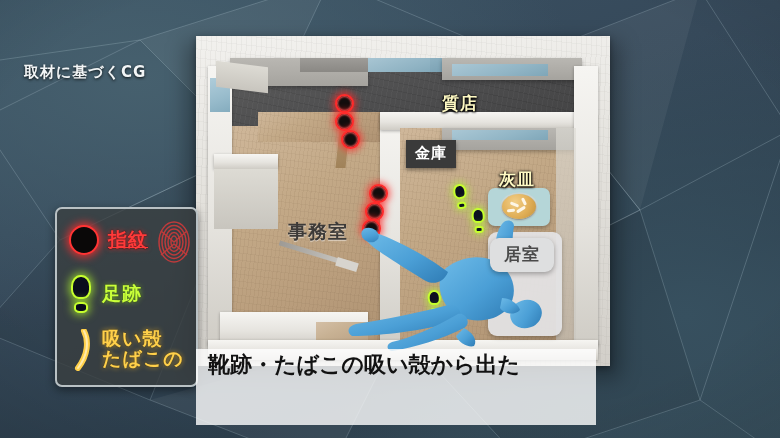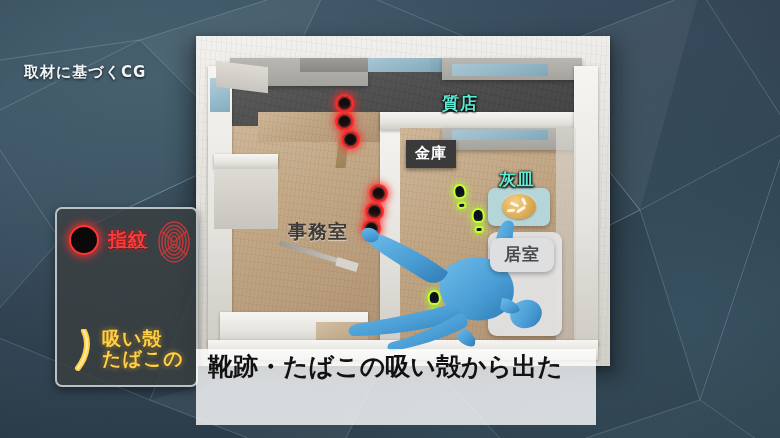--- a/index.html
+++ b/index.html
@@ -66,21 +66,21 @@
      background:#120d0d;border:2.4px solid #ff2b2b;
      box-shadow:0 0 7px 2px rgba(255,40,40,.75),0 0 2px 1px rgba(255,90,90,.9) inset;}
   .shoe{position:absolute;width:13px;height:25px;}
   .shoe i{position:absolute;left:0;background:#0c1020;border:2.2px solid #c6ff2e;
      box-shadow:0 0 7px 2px rgba(180,255,40,.6);}
   .shoe i.t{top:0;width:100%;height:15px;border-radius:48% 48% 42% 42%;box-sizing:border-box;}
   .shoe i.h{bottom:0;width:76%;left:12%;height:7px;border-radius:38%;box-sizing:border-box;}
 
   
   .lbl{position:absolute;font-weight:bold;letter-spacing:1px;white-space:nowrap;}
-  .lbl-plain{color:#5eead4;font-size:17px;
+  .lbl-plain{color:#fef9c3;font-size:17px;
      text-shadow:0 0 3px rgba(0,0,0,.95),1px 1px 2px rgba(0,0,0,.9),-1px 1px 2px rgba(0,0,0,.8);}
   .lbl-dark{color:#3d3a38;font-size:19px;
      text-shadow:0 1px 1px rgba(255,255,255,.6);}
   .badge-dark{position:absolute;background:#3a3a3a;color:#fff;font-size:15px;font-weight:bold;
      padding:4px 9px 5px;letter-spacing:1px;box-shadow:0 2px 4px rgba(0,0,0,.4);}
   .badge-light{position:absolute;background:#dedfe0;color:#4a4a4a;font-size:17px;font-weight:bold;
      padding:5px 14px 6px;letter-spacing:1px;border-radius:9px;box-shadow:0 2px 5px rgba(0,0,0,.3);}
 
   
   .tbl{position:absolute;background:#b5d6d8;border-radius:7px;box-shadow:0 2px 4px rgba(0,0,0,.3);}
@@ -112,21 +112,21 @@
   .fp-art{position:absolute;right:5px;top:12px;width:34px;height:43px;opacity:.92;}
 
   
   .src{position:absolute;left:24px;top:63px;color:#f2f5f6;font-size:15px;font-weight:bold;
      letter-spacing:1px;text-shadow:0 1px 3px rgba(0,0,0,.85);}
 
   
   .cap{position:absolute;left:196px;top:349px;width:400px;height:76px;
      background:rgba(255,255,255,.80);}
   .cap-line{position:absolute;left:12px;color:#121212;font-weight:bold;
-     font-size:25px;letter-spacing:0px;white-space:nowrap;}
+     font-size:22px;letter-spacing:0px;white-space:nowrap;}
   .cap-l1{top:1px;}
   .cap-l2{top:37px;}
 </style>
 </head>
 <body>
 
 <div id="stage">
 
   <div class="bg">
     <svg viewBox="0 0 780 438" preserveAspectRatio="none">
@@ -286,20 +286,27 @@
         <path d="M4 10 L17 21 L30 10"></path>
         <path d="M4 34 L17 23 L30 34"></path>
       </g>
     </svg>
 
     <div class="lg-row" style="left:12px;top:16px;">
       <div class="lg-dot"></div>
       <span class="lg-txt t-red" style="margin-left:9px;">指紋</span>
     </div>
 
+    <div class="lg-row" style="left:14px;top:66px;">
+      <div class="lg-shoe">
+        <i class="t"></i>
+        <i class="h"></i>
+      </div>
+      <span class="lg-txt t-grn" style="margin-left:11px;">足跡</span>
+    </div>
 
     <div class="lg-row" style="left:14px;top:120px;align-items:flex-start;">
       <svg width="22" height="42" viewBox="0 0 22 42">
         <path d="M13 2 C18 12 17 26 7 39" fill="none" stroke="#ffd04a" stroke-width="6" stroke-linecap="round"></path>
         <path d="M13 2 C18 12 17 26 7 39" fill="none" stroke="#fff3cc" stroke-width="2" stroke-linecap="round" opacity=".75"></path>
       </svg>
       <span class="lg-txt t-yel" style="margin-left:9px;display:block;">
         <span style="display:block;">吸い殻</span>
         <span style="display:block;">たばこの</span>
       </span>

